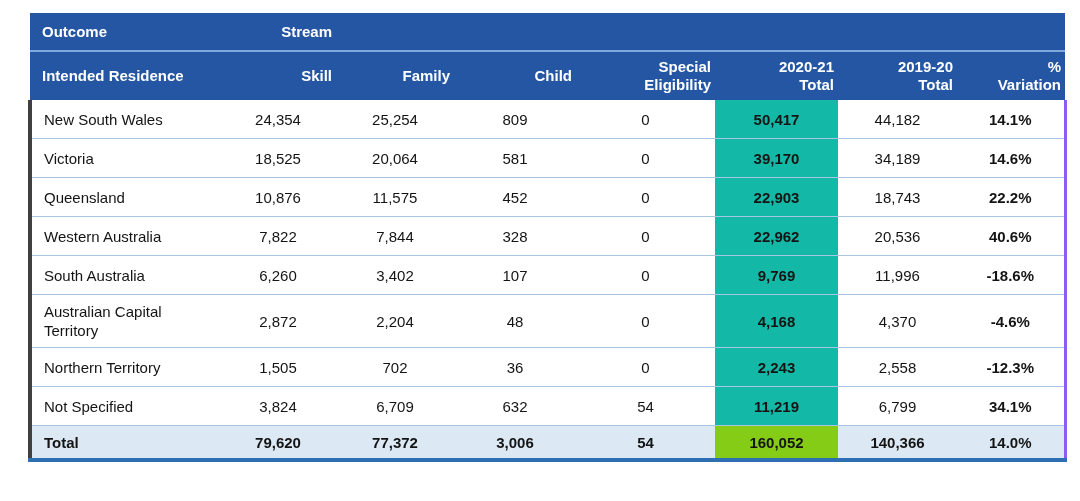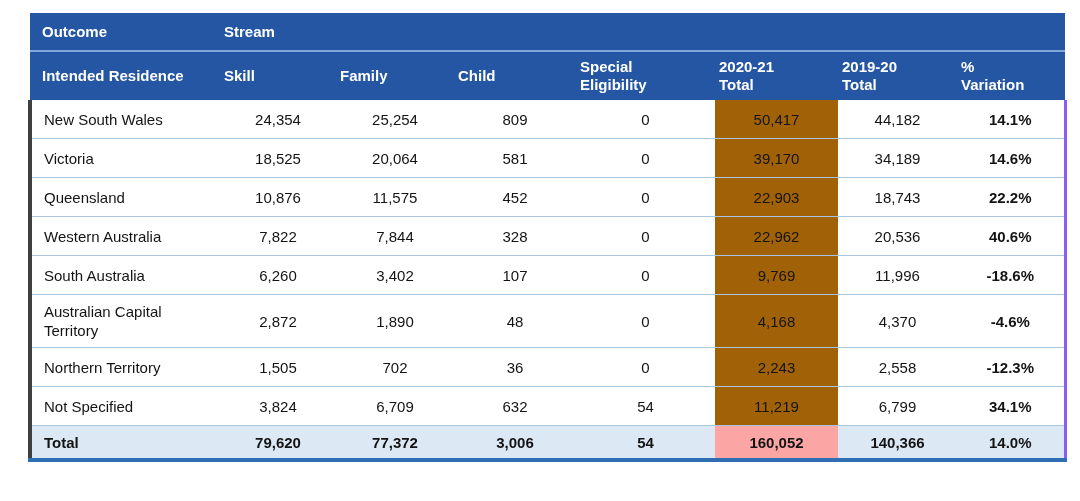--- a/index.html
+++ b/index.html
@@ -20,21 +20,21 @@
     border-collapse: collapse;
     table-layout: fixed;
     width: 1035px;
   }
   
   thead th {
     background: #2456A3;
     color: #ffffff;
     font-weight: bold;
     font-size: 15px;
-    text-align: left;
+    text-align: right;
     vertical-align: middle;
     padding: 0 4px;
   }
   tr.header-group th { height: 37px; border-bottom: 2px solid #7FA9DC; }
   tr.column-headers th { height: 48px; line-height: 18px; }
   th.left, td.left { text-align: left; padding-left: 12px; padding-right: 8px; }
   
   tbody td {
     background: #ffffff;
     color: #141414;
@@ -42,30 +42,30 @@
     text-align: center;
     vertical-align: middle;
     height: 38px;
     line-height: 19px;
     border-bottom: 1px solid #A9C6E1;
     padding: 0 4px;
   }
   tbody td:first-child { border-left: 4px solid #404040; }
   tbody td:last-child  { border-right: 3px solid #8b5cf6; }
   tr.tall td { height: 52px; }
-  td.hl  { background: #a16207; font-weight: normal; }
+  td.hl  { background: #14b8a6; font-weight: bold; }
   td.var { font-weight: bold; }
   
   tr.total td {
     background: #DCE9F5;
     font-weight: bold;
     height: 32px;
     border-bottom: 4px solid #2D6FB2;
   }
-  tr.total td.hl { background: #fca5a5; }
+  tr.total td.hl { background: #84cc16; }
 </style>
 </head>
 <body>
 
 <div class="table-wrap">
 <table>
   <colgroup>
     <col style="width:190px">
         <col style="width:116px">
         <col style="width:118px">
@@ -151,21 +151,21 @@
       <td>3,402</td>
       <td>107</td>
       <td>0</td>
       <td class="hl">9,769</td>
       <td>11,996</td>
       <td class="var">-18.6%</td>
     </tr>
     <tr class="tall">
       <td class="left">Australian Capital Territory</td>
       <td>2,872</td>
-      <td>1,890</td>
+      <td>2,204</td>
       <td>48</td>
       <td>0</td>
       <td class="hl">4,168</td>
       <td>4,370</td>
       <td class="var">-4.6%</td>
     </tr>
     <tr>
       <td class="left">Northern Territory</td>
       <td>1,505</td>
       <td>702</td>

